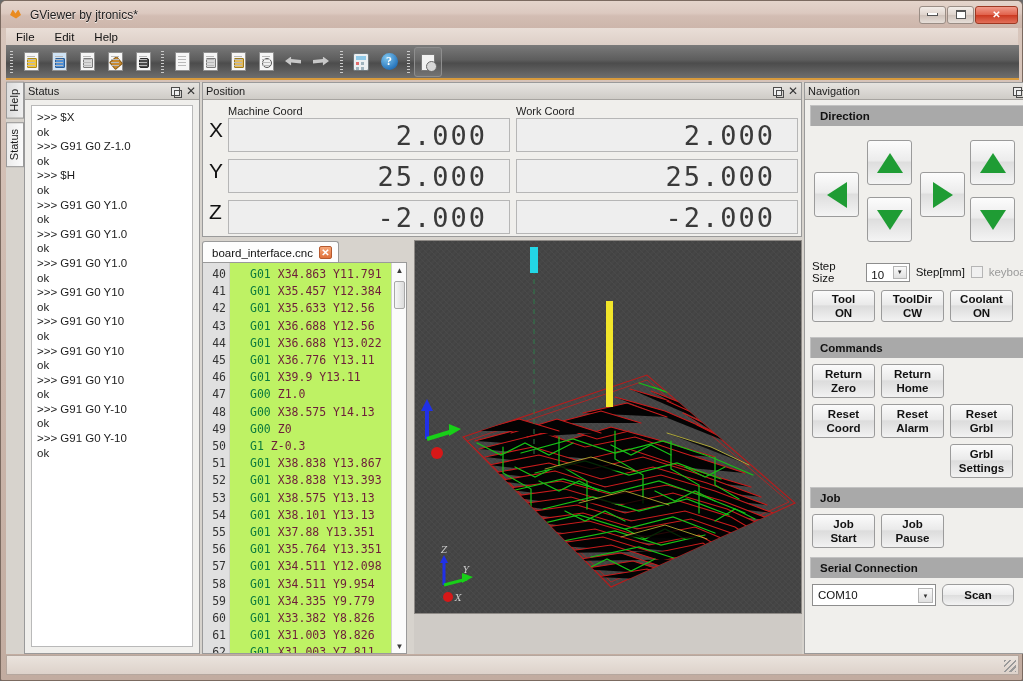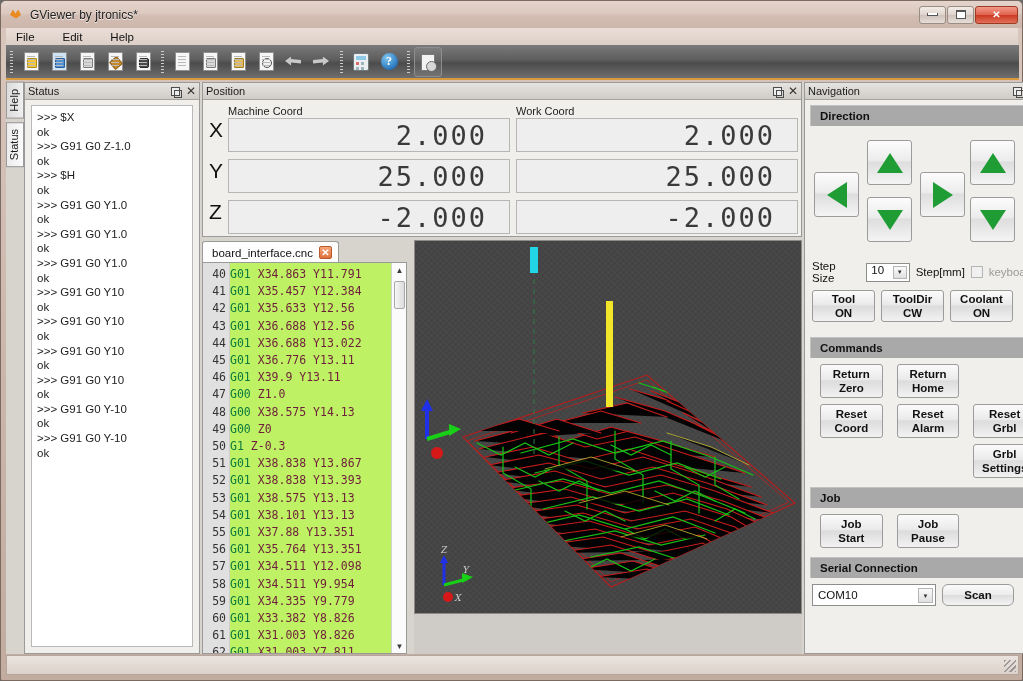--- a/index.html
+++ b/index.html
@@ -48,21 +48,20 @@
     border-color: #9d3822; color: #fff; font-weight: bold;
   }
   .wb .min-g { width: 11px; height: 3px; border: 1px solid #555; border-top: none; background: #fff; }
   .wb .max-g { width: 10px; height: 9px; border: 1px solid #555; border-top: 2px solid #555; background: #fff; }
 
   
   .menubar {
     position: absolute; left: 5px; top: 27px; width: 1012px; height: 17px;
     display: flex; align-items: center;
     background: linear-gradient(180deg,#e9ded7 0%, #ddcfc7 100%);
-    gap: 8px;
   }
   .menu-item { font-size: 11.5px; color: #111; padding: 1px 10px; cursor: default; }
 
   
   .toolbar {
     position: absolute; left: 5px; top: 44px; width: 1013px; height: 35px;
     background: linear-gradient(180deg,#7a7a7a 0%, #5d5d5d 45%, #4c4c4c 55%, #6e6e6e 100%);
     border-bottom: 2px solid #d79a3c;
     display: flex; align-items: center;
   }
@@ -199,21 +198,21 @@
   .gc-body {
     position: absolute; left: 0; top: 22px; right: 0; bottom: 0;
     background: #bef264; border: 1px solid #9a9a9a; overflow: hidden; display: flex;
   }
   .gutter {
     width: 27px; background: #e0e0e0; border-right: 1px solid #cfcfcf;
     font-family: "DejaVu Sans Mono", monospace; font-size: 11.5px; line-height: 17.2px;
     color: #333; text-align: right; padding: 3px 3px 0 0;
   }
   .code {
-    flex: 1; padding: 3px 0 0 0;
+    flex: 1; padding: 3px 0 0 20px;
     font-family: "DejaVu Sans Mono", monospace; font-size: 11.5px; line-height: 17.2px;
     color: #6d1e3a; white-space: pre; overflow: hidden;
   }
   .code .g { color: #0c7a3d; }
   .vscroll {
     width: 15px; background: #fbfbfb; border-left: 1px solid #d2d2d2; position: relative;
   }
   .vs-arrow {
     position: absolute; left: 0; width: 15px; height: 14px;
     display: flex; align-items: center; justify-content: center; font-size: 8px; color: #3b3b3b;
@@ -318,33 +317,33 @@
   .tri-down  { border-left: 13px solid transparent; border-right: 13px solid transparent; border-top: 20px solid #1f9c34; }
   .tri-left  { border-top: 13px solid transparent; border-bottom: 13px solid transparent; border-right: 20px solid #1f9c34; }
   .tri-right { border-top: 13px solid transparent; border-bottom: 13px solid transparent; border-left: 20px solid #1f9c34; }
 
   .steprow {
     display: flex; align-items: center; gap: 6px;
     margin: 6px 5px 0 7px; font-size: 11.5px; color: #111;
   }
   .sel-box {
     width: 44px; height: 19px; background: #fff; border: 1px solid #8d8d8d;
-    display: flex; align-items: flex-start; padding-left: 4px; font-size: 11.5px; position: relative;
+    display: flex; align-items: flex-end; padding-left: 4px; font-size: 11.5px; position: relative;
   }
   .sel-arrow {
     position: absolute; right: 2px; top: 2px; width: 14px; height: 13px;
     background: linear-gradient(180deg,#fafafa,#e0e0e0); border: 1px solid #b5b5b5;
     display: flex; align-items: center; justify-content: center; font-size: 6px; color: #333;
   }
   .chk { width: 12px; height: 12px; border: 1px solid #b5b5b5; background: #f0f0f0; }
   .dim { color: #9a9a9a; }
 
   .btnrow { display: flex; gap: 6px; margin: 6px 5px 0 7px; }
   .btn.w3 { width: 63px; height: 32px; }
-  .btn.w2 { width: 63px; height: 34px; margin-left: 8px; }
+  .btn.w2 { width: 63px; height: 34px; }
   .btn.spacer { visibility: hidden; }
 
   .serial-row { display: flex; gap: 6px; margin: 6px 5px 0 7px; align-items: center; }
   .combo {
     width: 124px; height: 22px; background: #fff; border: 1px solid #8d8d8d;
     display: flex; align-items: center; padding-left: 5px; font-size: 11.5px; color: #111;
     position: relative;
   }
   .combo .sel-arrow { right: 2px; top: 3px; width: 15px; height: 15px; }
   .combo.disabled .sel-arrow { color: #b0b0b0; }

